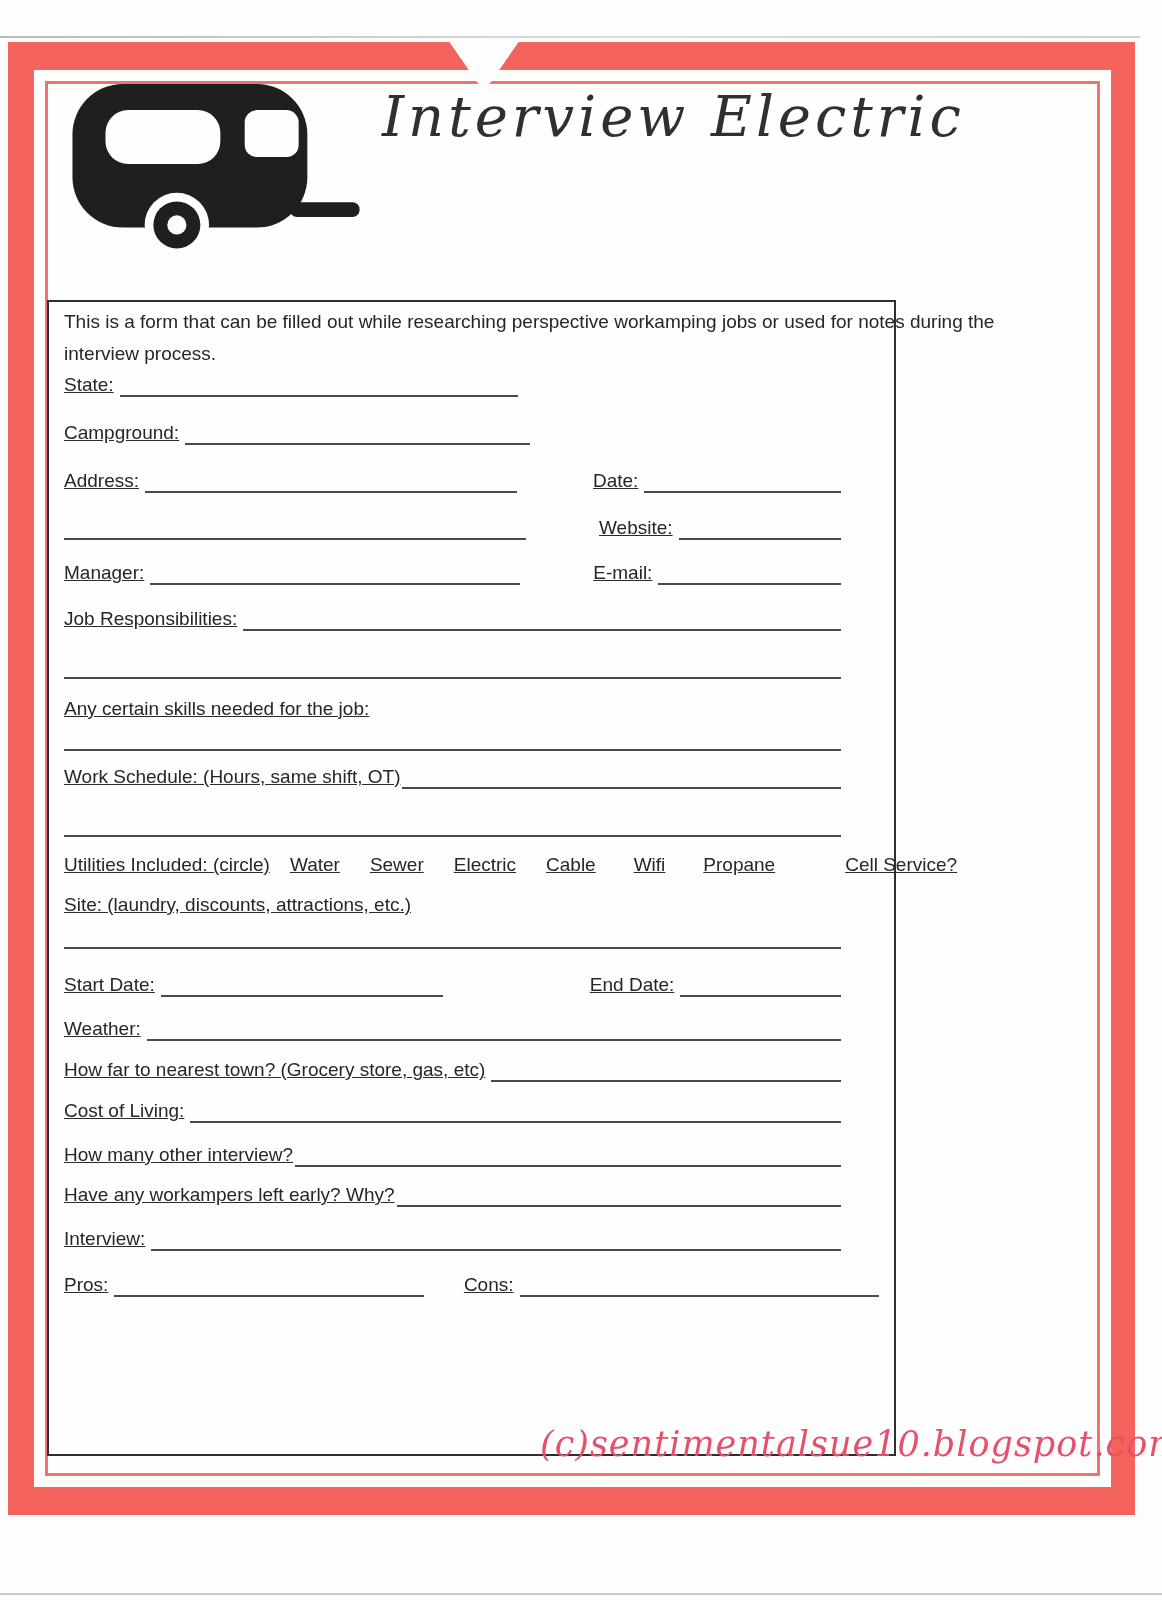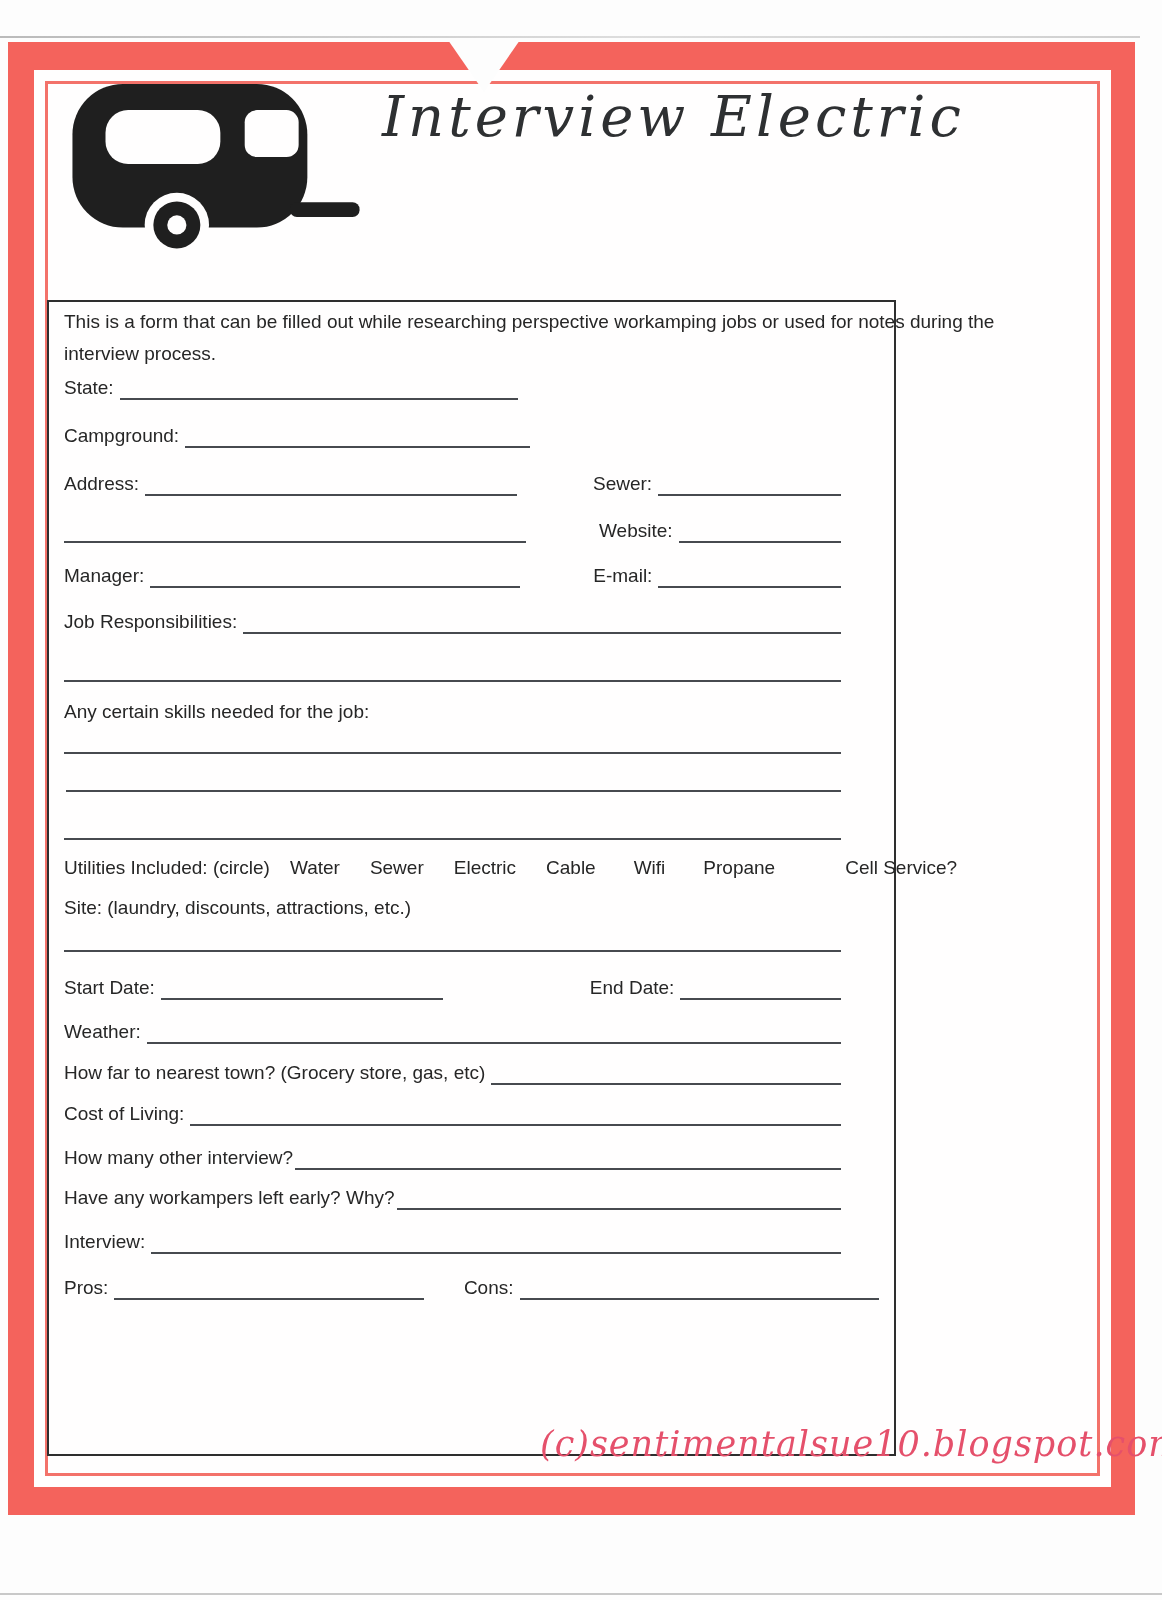--- a/index.html
+++ b/index.html
@@ -26,21 +26,21 @@
   .title {
     position:absolute; left:382px; top:84px; width:680px;
     font-family:"DejaVu Serif", serif; font-style:italic;
     font-size:56px; letter-spacing:4px; color:#2e3032; white-space:nowrap;
   }
   .form-box {
     position:absolute; left:47px; top:264px; width:849px; height:1156px;
     border:2px solid #2e2e2e; background:#fffefe; padding:4px 15px 0 15px;margin-top:36px;
   }
   .intro { font-size:19px; line-height:32px; width:940px; color:#262626; }
-  .row { display:flex; align-items:center; height:30px; white-space:nowrap; }
+  .row { display:flex; align-items:flex-start; height:30px; white-space:nowrap;text-decoration:underline; }
   .lbl { font-size:19px; line-height:25px; color:#262626; }
   .u { border-bottom:2px solid #474a4f; height:25px; margin-left:6px; display:inline-block; }
   .u.fill { flex:1; margin-right:38px; }
   .watermark {
     position:absolute; left:540px; top:1424px; width:575px;
     font-family:"DejaVu Serif", serif; font-style:italic;
     font-size:35px; letter-spacing:1px; color:#e5506b; white-space:nowrap;
   }
 </style>
 </head>
@@ -80,21 +80,21 @@
     </div>
 
     <div class="row" style="margin-top:18px">
       <span class="lbl">Campground:</span>
       <span class="u" style="width:345px"></span>
     </div>
 
     <div class="row" style="margin-top:18px">
       <span class="lbl">Address:</span>
       <span class="u" style="width:372px"></span>
-      <span class="lbl" style="margin-left:76px">Sewer:</span>
+      <span class="lbl" style="margin-left:76px">Date:</span>
       <span class="u fill"></span>
     </div>
 
     <div class="row" style="margin-top:17px">
       <span class="u" style="width:462px; margin-left:0"></span>
       <span class="lbl" style="margin-left:73px">Website:</span>
       <span class="u fill"></span>
     </div>
 
     <div class="row" style="margin-top:15px">
@@ -115,20 +115,21 @@
 
     <div class="row" style="margin-top:12px">
       <span class="lbl">Any certain skills needed for the job:</span>
     </div>
 
     <div class="row" style="margin-top:0px">
       <span class="u fill" style="margin-left:0"></span>
     </div>
 
     <div class="row" style="margin-top:8px">
+      <span class="lbl">Work Schedule: (Hours, same shift, OT)</span>
       <span class="u fill" style="margin-left:2px"></span>
     </div>
 
     <div class="row" style="margin-top:18px">
       <span class="u fill" style="margin-left:0"></span>
     </div>
 
 
     <div class="row" style="margin-top:10px">
       <span class="lbl">Utilities Included: (circle)</span>

